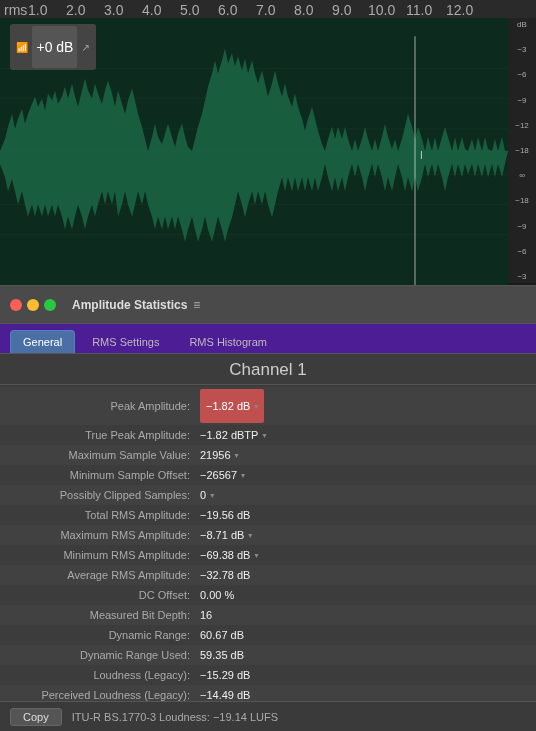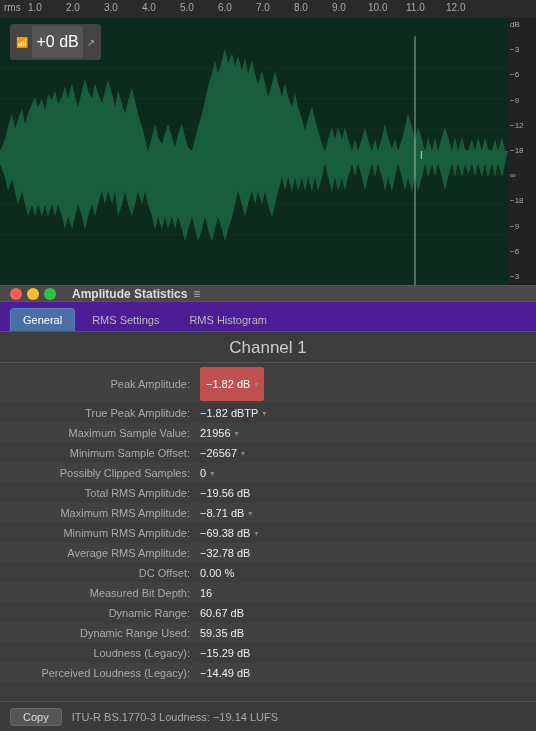--- a/index.html
+++ b/index.html
@@ -35,21 +35,21 @@
       position: absolute;
       left: 0;
       top: 0;
       height: 100%;
       align-items: center;
     }
 
     .ruler-mark {
       position: absolute;
       color: #aaa;
-      font-size: 10px;
+      font-size: 14px;
       top: 2px;
       text-align: right;
     }
 
     .db-scale {
       position: absolute;
       right: 0;
       top: 18px;
       width: 28px;
       height: 265px;
@@ -57,21 +57,21 @@
       display: flex;
       flex-direction: column;
       justify-content: space-between;
       padding: 2px 2px;
       z-index: 2;
     }
 
     .db-label {
       color: #aaa;
       font-size: 8px;
-      text-align: left;
+      text-align: center;
     }
 
     .waveform-area {
       position: absolute;
       top: 18px;
       left: 0;
       right: 28px;
       bottom: 0;
       background: #0d2a1e;
       overflow: hidden;
@@ -90,44 +90,44 @@
       z-index: 10;
     }
 
     .toolbar-overlay .signal-icon {
       color: #4a9;
       font-size: 10px;
     }
 
     .toolbar-overlay .db-badge {
       color: #fff;
-      font-size: 16px;
+      font-size: 14px;
       background: #555;
-      padding: 7px 4px;
+      padding: 13px 4px;
       border-radius: 2px;
     }
 
     .toolbar-overlay .arrow-icon {
       color: #aaa;
       font-size: 10px;
     }
 
     
     .stats-window {
       width: 536px;
       height: 446px;
       background: #3c3c3c;
       border-top: 1px solid #555;
       display: flex;
       flex-direction: column;
     }
 
     .title-bar {
       background: #4a4a4a;
-      height: 16px;
+      height: 38px;
       display: flex;
       align-items: center;
       padding: 0 10px;
       gap: 8px;
       border-bottom: 1px solid #555;
     }
 
     .traffic-lights {
       display: flex;
       gap: 5px;

